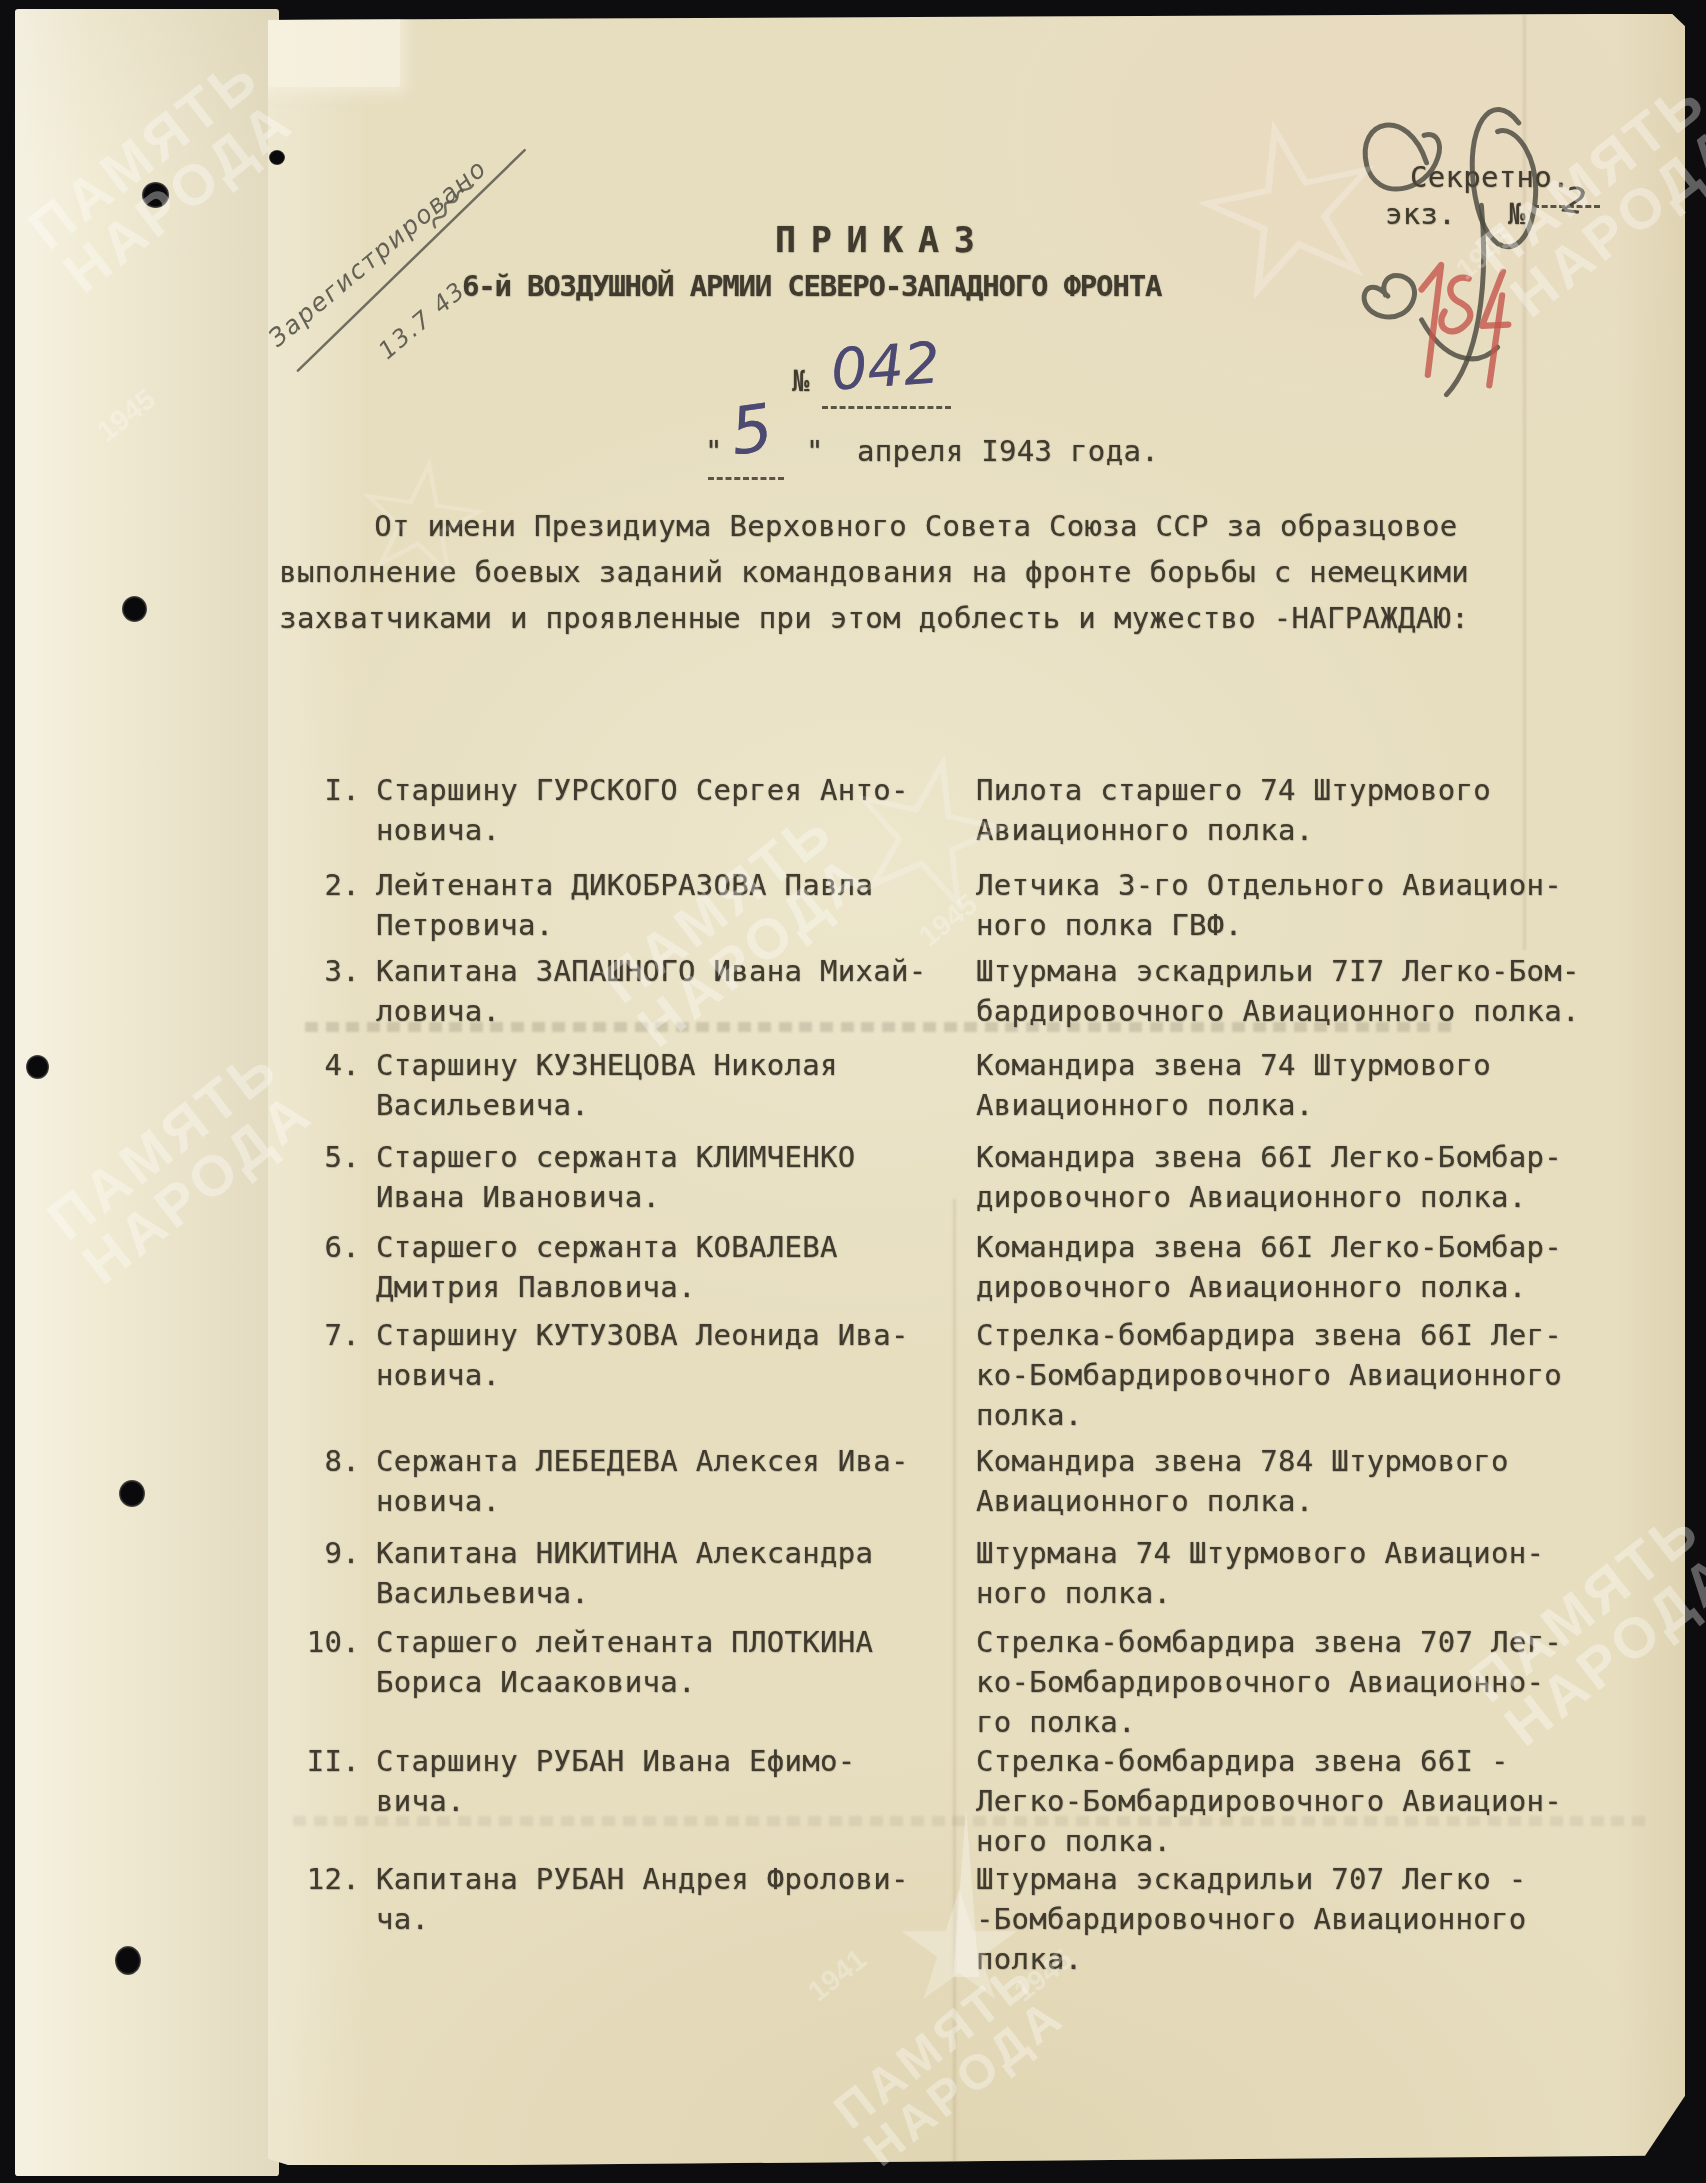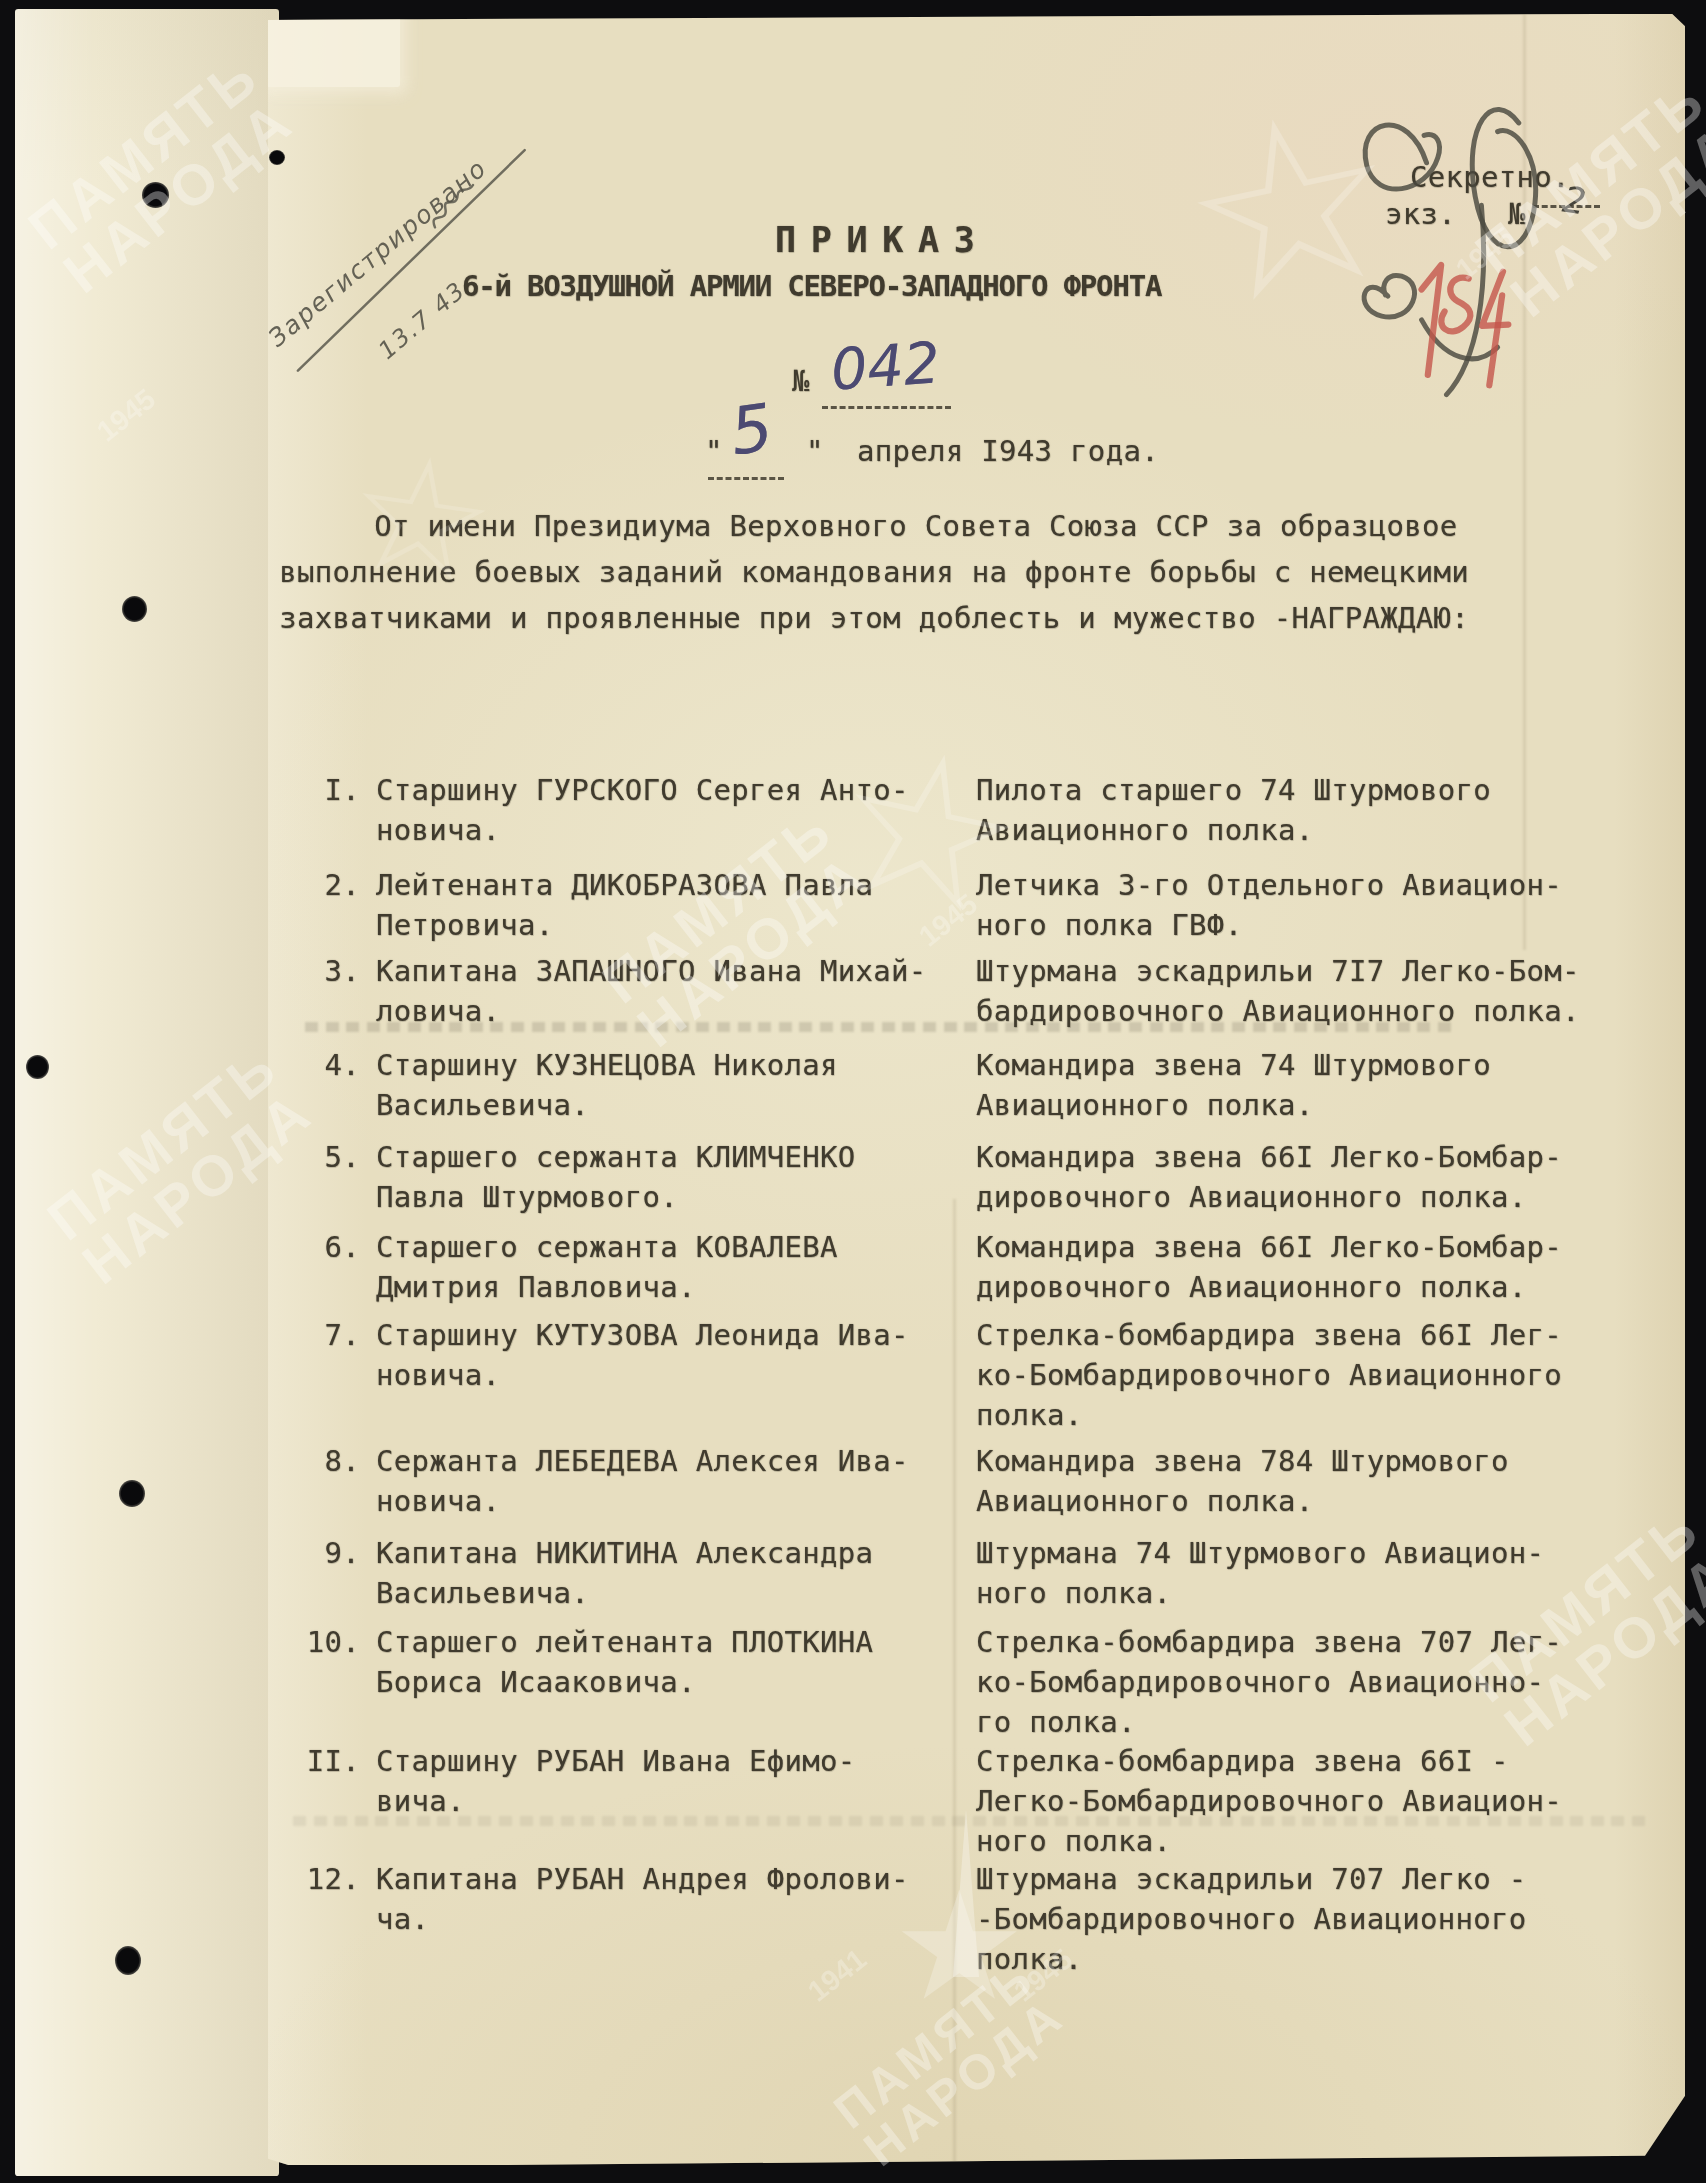--- a/index.html
+++ b/index.html
@@ -160,21 +160,21 @@
       <div class="entry" style="top: 1031px;">
         <span class="typed num">4.</span>
         <div class="typed name">Старшину КУЗНЕЦОВА Николая
 Васильевича.</div>
         <div class="typed role">Командира звена 74 Штурмового
 Авиационного полка.</div>
       </div>
       <div class="entry" style="top: 1123px;">
         <span class="typed num">5.</span>
         <div class="typed name">Старшего сержанта КЛИМЧЕНКО
-Павла Штурмового.</div>
+Ивана Ивановича.</div>
         <div class="typed role">Командира звена 66I Легко-Бомбар-
 дировочного Авиационного полка.</div>
       </div>
       <div class="entry" style="top: 1213px;">
         <span class="typed num">6.</span>
         <div class="typed name">Старшего сержанта КОВАЛЕВА
 Дмитрия Павловича.</div>
         <div class="typed role">Командира звена 66I Легко-Бомбар-
 дировочного Авиационного полка.</div>
       </div>

